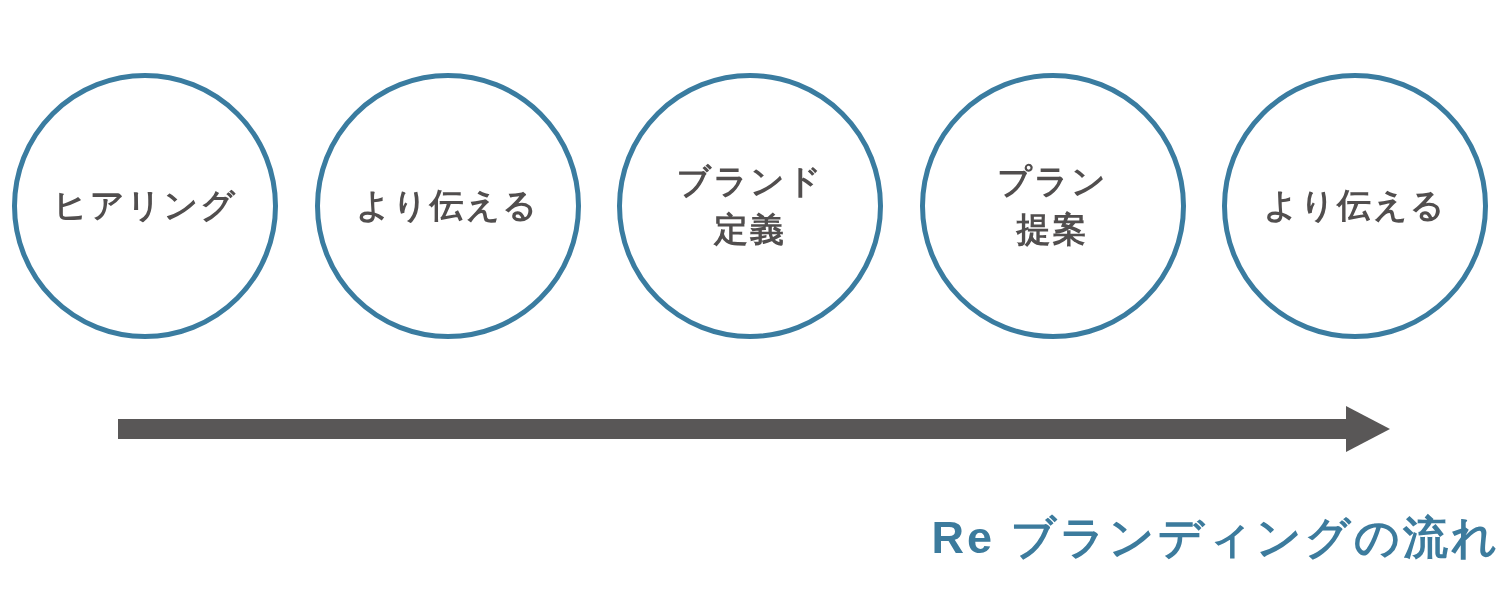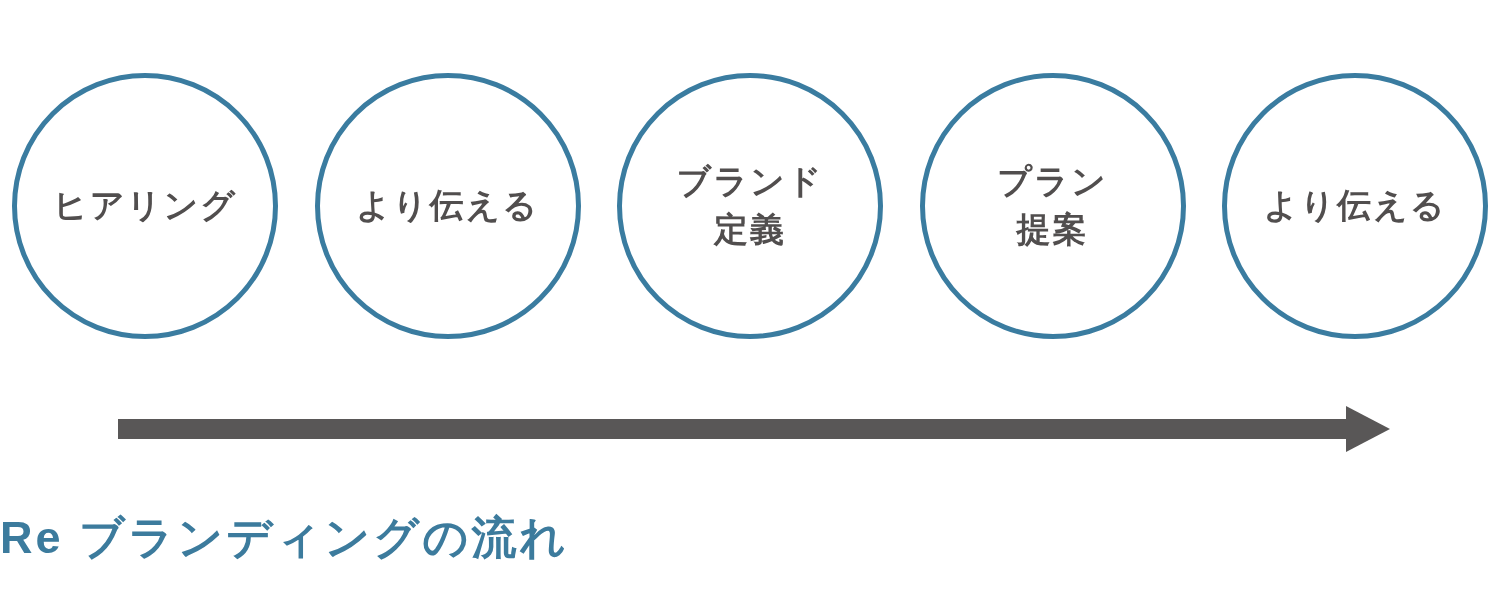--- a/index.html
+++ b/index.html
@@ -69,21 +69,21 @@
     height:0;
     border-left:44px solid var(--arrow);
     border-top:23px solid transparent;
     border-bottom:23px solid transparent;
   }
   .diagram-title{
     position:absolute;
     left:0;
     top:515px;
     width:100%;
-    text-align:left;
+    text-align:right;
     color:var(--title-text);
     font-size:45px;
     font-weight:700;
     letter-spacing:3px;
     line-height:1;
   }
 </style>
 </head>
 <body>
 

